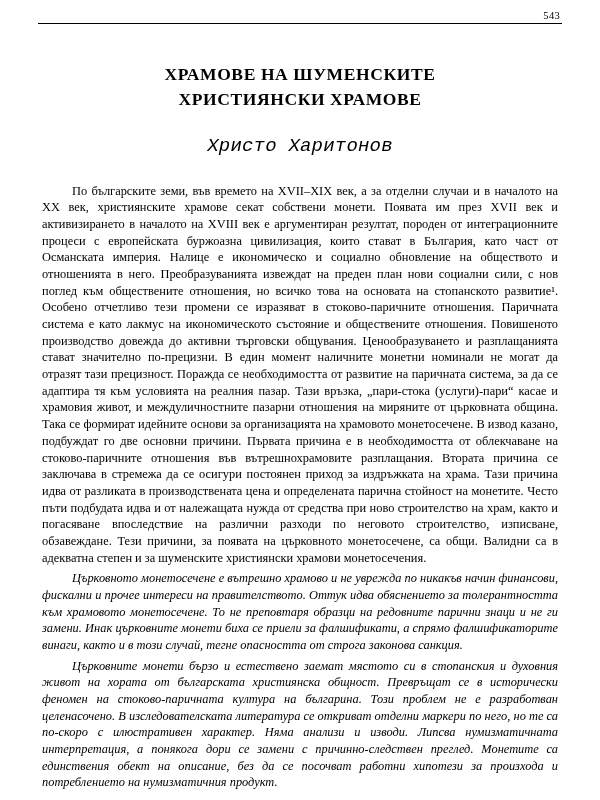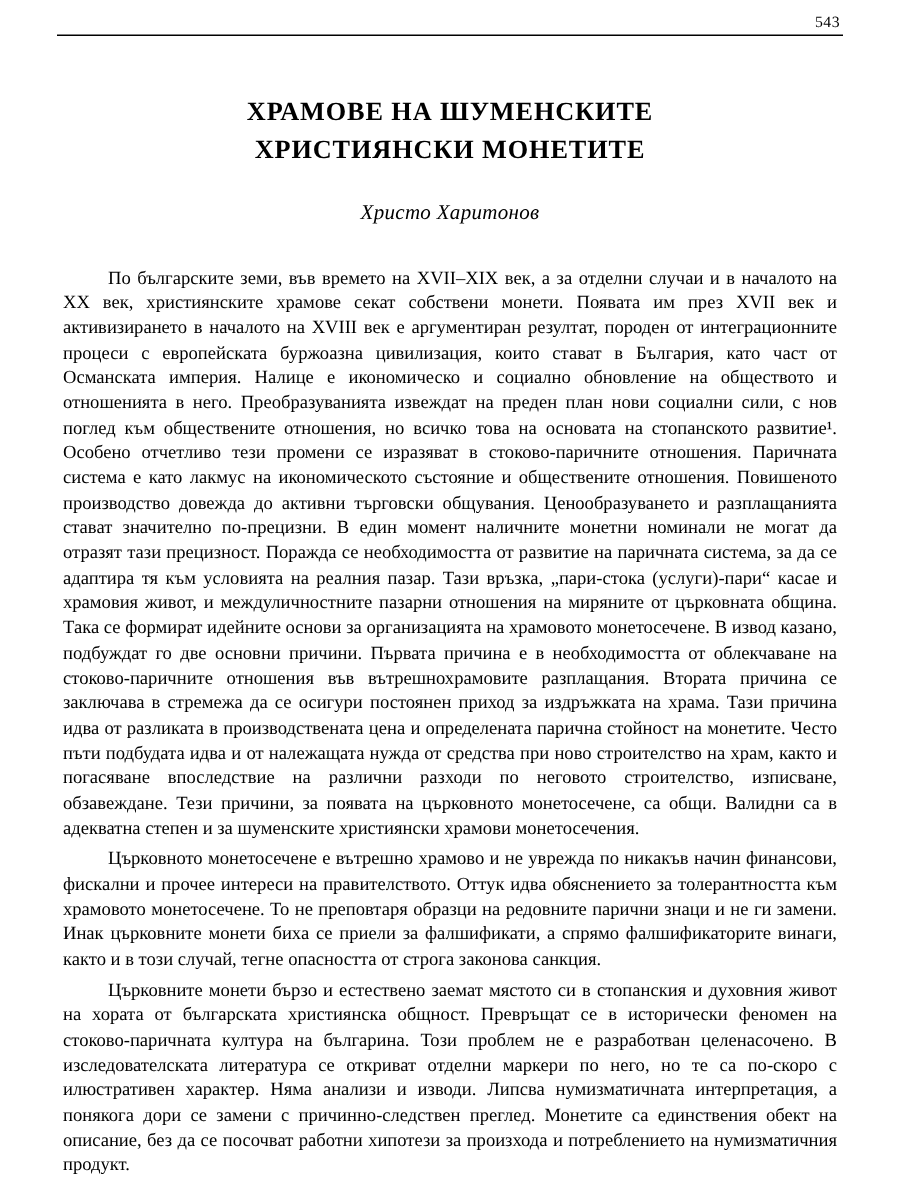--- a/index.html
+++ b/index.html
@@ -42,49 +42,51 @@
     line-height: 1.45;
     letter-spacing: 0.6px;
     margin: 0 20px;
   }
   .title .line {
     display: block;
   }
   .author {
     text-align: center;
     font-style: italic;
-    font-size: 14px;
+    font-size: 19px;
     margin-top: 22px;
     margin-bottom: 26px;
     letter-spacing: 0.2px;
+    font-family: Liberation Mono, monospace;
   }
   .body-text p {
     margin: 4px;
     text-align: justify;
     text-justify: inter-word;
     font-size: 12.4px;
     line-height: 1.345;
     text-indent: 30px;
     hyphens: auto;
     -webkit-hyphens: auto;
   }
   .body-text p + p {
     margin-top: 0;
+    font-style: italic;
   }
 </style>
 </head>
 <body>
 
 <div class="page">
   <div class="page-number">543</div>
   <hr class="rule">
 
   <h1 class="title">
     <span class="line">ХРАМОВЕ НА ШУМЕНСКИТЕ</span>
-    <span class="line">ХРИСТИЯНСКИ МОНЕТИТЕ</span>
+    <span class="line">ХРИСТИЯНСКИ ХРАМОВЕ</span>
   </h1>
 
   <div class="author">Христо Харитонов</div>
 
   <div class="body-text">
     <p>По българските земи, във времето на XVII–XIX век, а за отделни случаи и в началото на XX век, християнските храмове секат собствени монети. Появата им през XVII век и активизирането в началото на XVIII век е аргументиран резултат, породен от интеграционните процеси с европейската буржоазна цивилизация, които стават в България, като част от Османската империя. Налице е икономическо и социално обновление на обществото и отношенията в него. Преобразуванията извеждат на преден план нови социални сили, с нов поглед към обществените отношения, но всичко това на основата на стопанското развитие¹. Особено отчетливо тези промени се изразяват в стоково-паричните отношения. Паричната система е като лакмус на икономическото състояние и обществените отношения. Повишеното производство довежда до активни търговски общувания. Ценообразуването и разплащанията стават значително по-прецизни. В един момент наличните монетни номинали не могат да отразят тази прецизност. Поражда се необходимостта от развитие на паричната система, за да се адаптира тя към условията на реалния пазар. Тази връзка, „пари-стока (услуги)-пари“ касае и храмовия живот, и междуличностните пазарни отношения на миряните от църковната община. Така се формират идейните основи за организацията на храмовото монетосечене. В извод казано, подбуждат го две основни причини. Първата причина е в необходимостта от облекчаване на стоково-паричните отношения във вътрешнохрамовите разплащания. Втората причина се заключава в стремежа да се осигури постоянен приход за издръжката на храма. Тази причина идва от разликата в производствената цена и определената парична стойност на монетите. Често пъти подбудата идва и от належащата нужда от средства при ново строителство на храм, както и погасяване впоследствие на различни разходи по неговото строителство, изписване, обзавеждане. Тези причини, за появата на църковното монетосечене, са общи. Валидни са в адекватна степен и за шуменските християнски храмови монетосечения.</p>
     <p>Църковното монетосечене е вътрешно храмово и не уврежда по никакъв начин финансови, фискални и прочее интереси на правителството. Оттук идва обяснението за толерантността към храмовото монетосечене. То не преповтаря образци на редовните парични знаци и не ги замени. Инак църковните монети биха се приели за фалшификати, а спрямо фалшификаторите винаги, както и в този случай, тегне опасността от строга законова санкция.</p>
     <p>Църковните монети бързо и естествено заемат мястото си в стопанския и духовния живот на хората от българската християнска общност. Превръщат се в исторически феномен на стоково-паричната култура на българина. Този проблем не е разработван целенасочено. В изследователската литература се откриват отделни маркери по него, но те са по-скоро с илюстративен характер. Няма анализи и изводи. Липсва нумизматичната интерпретация, а понякога дори се замени с причинно-следствен преглед. Монетите са единствения обект на описание, без да се посочват работни хипотези за произхода и потреблението на нумизматичния продукт.</p>
   </div>
 </div>

